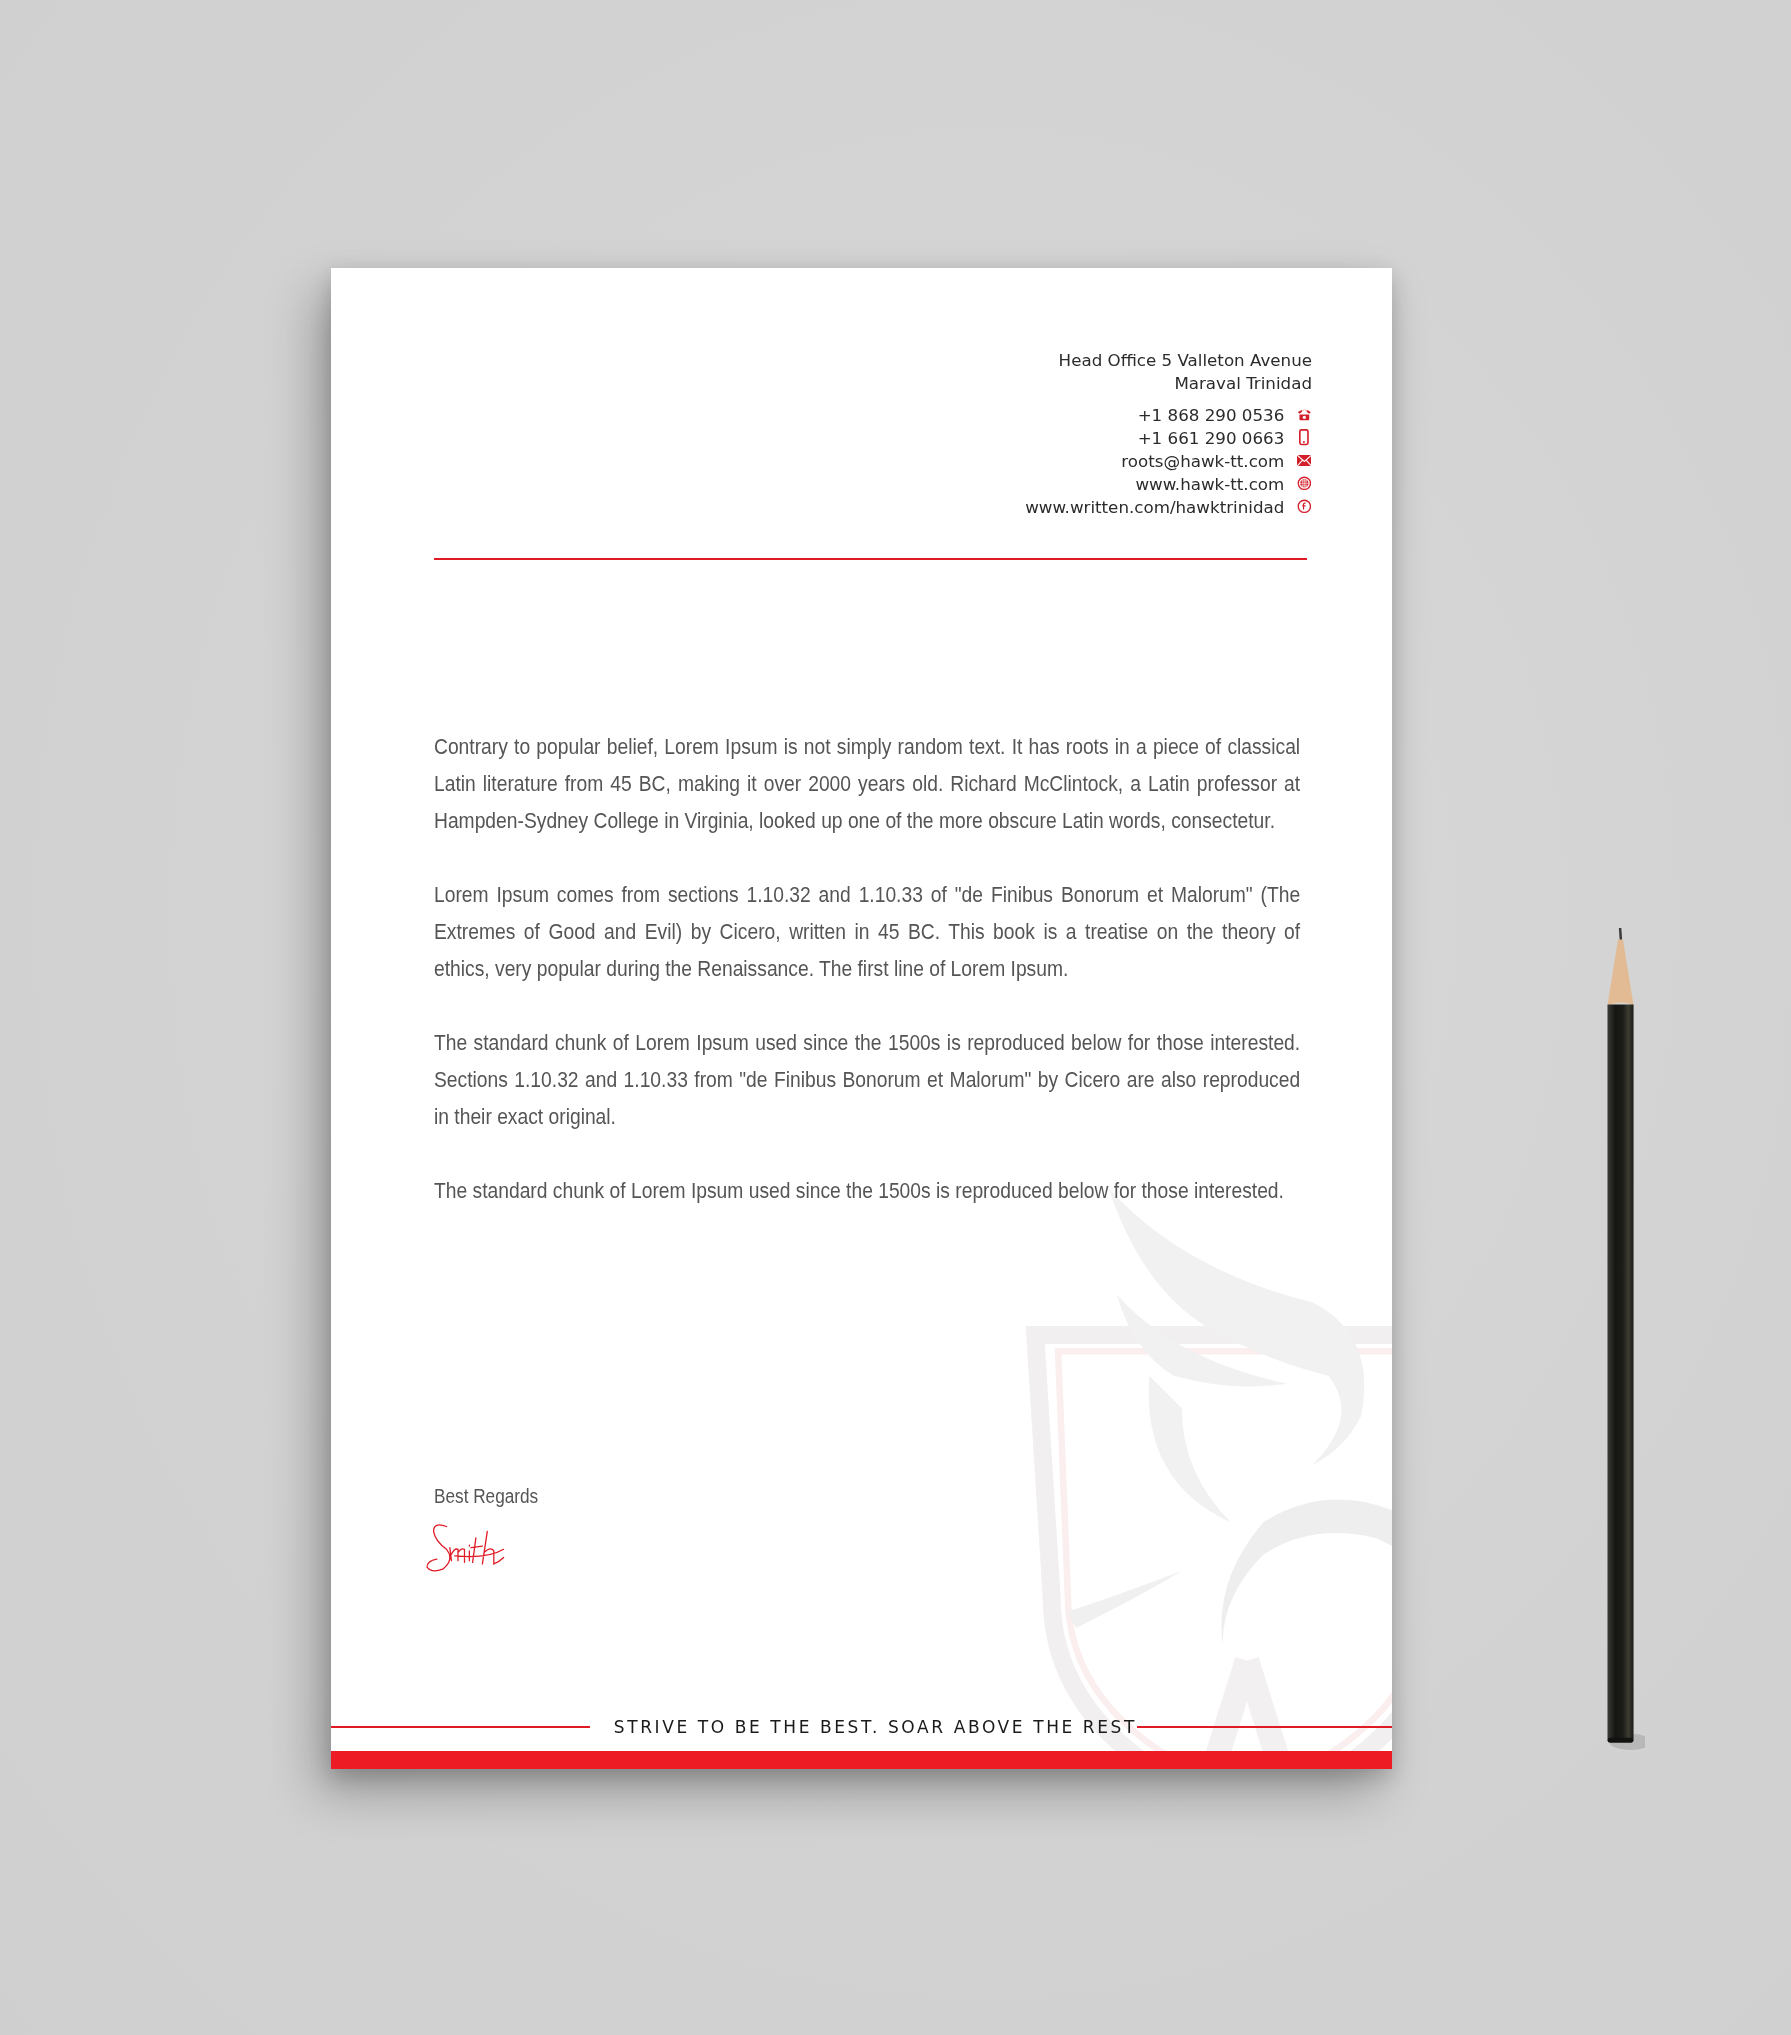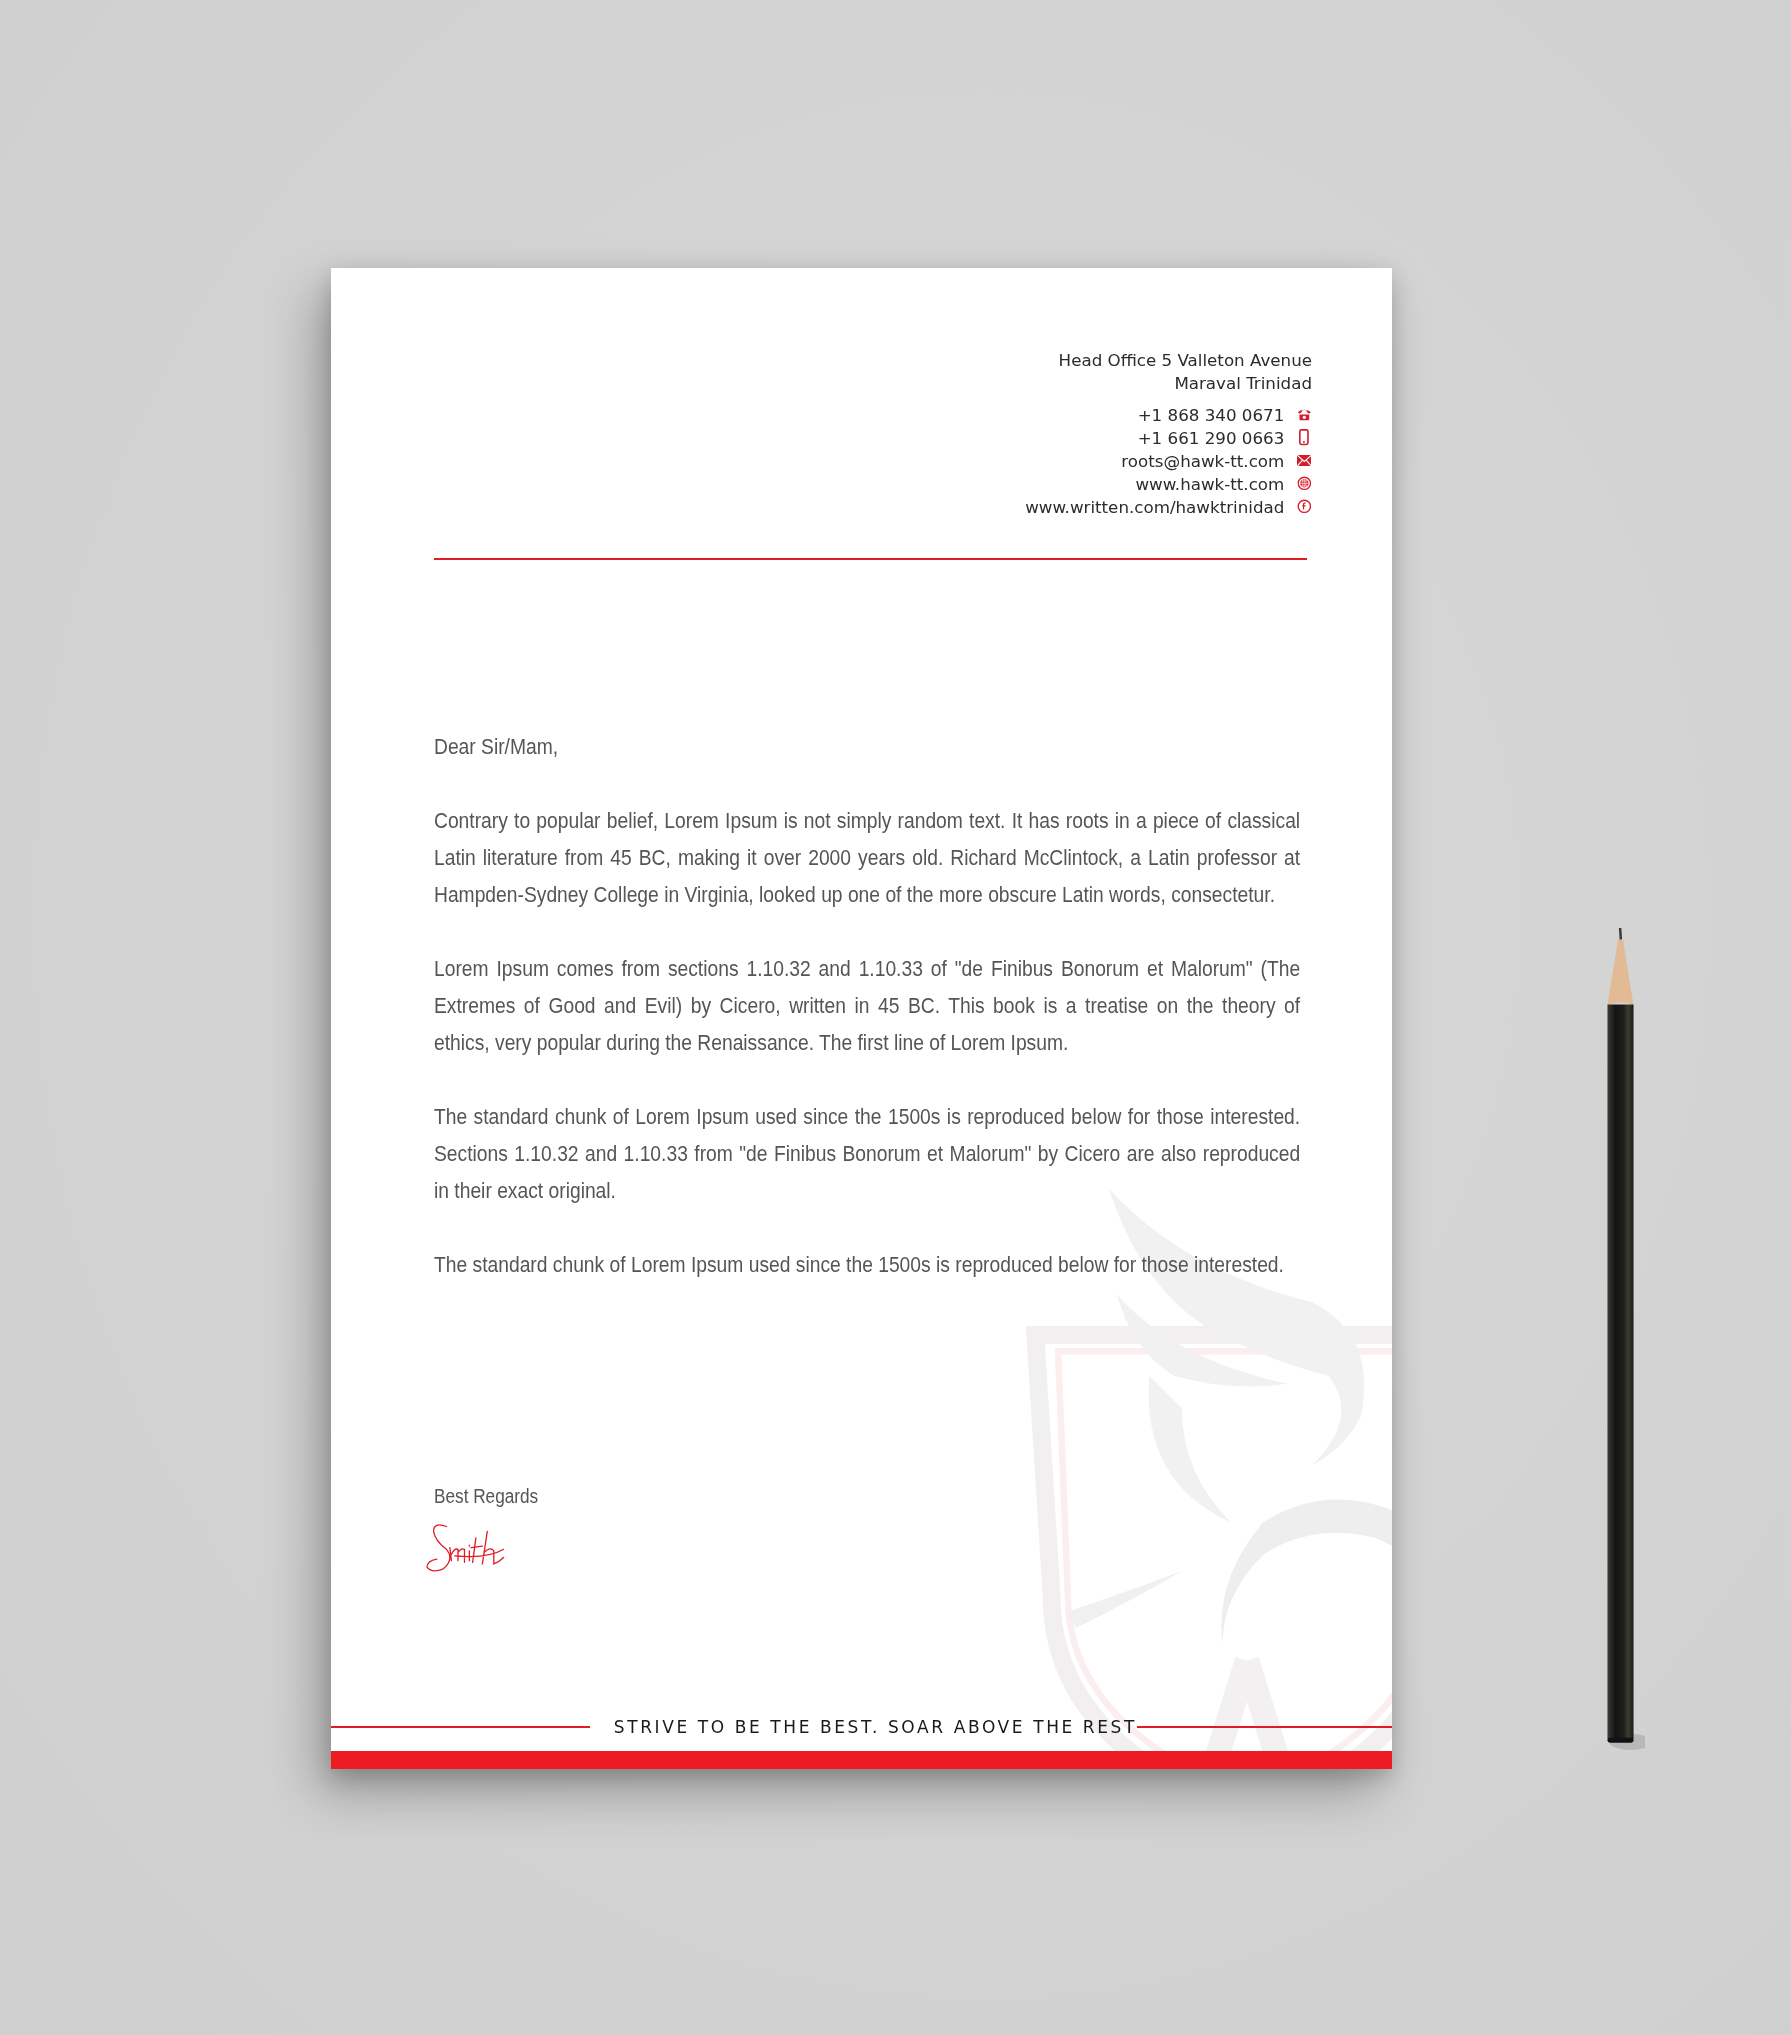--- a/index.html
+++ b/index.html
@@ -71,21 +71,21 @@
     <path d="M70 560 Q150 520 200 490 Q120 520 60 540 Z" fill="#f0f0f0"></path>
     <path d="M280 600 L230 760 M280 600 L330 760" stroke="#f2f0f0" stroke-width="30"></path>
   </svg>
 
 
   <div class="contact">
     <div class="addr">Head Office 5 Valleton Avenue</div>
     <div class="addr">Maraval Trinidad</div>
     <div class="contact-list">
       <div class="crow">
-        <span>+1 868 340 0671</span>
+        <span>+1 868 290 0536</span>
         <span class="ico">
           <svg width="14.7" height="13" viewBox="0 0 18 16">
               <path d="M1 5 Q9 -1 17 5 L15 7 L12 5 L12 3 Q9 2 6 3 L6 5 L3 7Z" fill="#d41f2b"></path>
               <rect x="3" y="8" width="12" height="7" rx="1" fill="#d41f2b"></rect>
               <circle cx="9" cy="11.5" r="2" fill="#fff"></circle>
             </svg>
         </span>
       </div>
       <div class="crow">
         <span>+1 661 290 0663</span>
@@ -123,21 +123,20 @@
               <path d="M10.5 5 H9.3 Q8 5 8 6.4 V13 M6.5 8.5 H10.5" stroke="#d41f2b" stroke-width="1.5" fill="none"></path>
             </svg>
         </span>
       </div>
     </div>
   </div>
 
   <div class="divider"></div>
 
   <div class="letter">
-    <p class="greet"><span class="narrow">Dear Sir/Mam,</span></p>
     <p class="para"><span class="narrow">Contrary to popular belief, Lorem Ipsum is not simply random text. It has roots in a piece of classical Latin literature from 45 BC, making it over 2000 years old. Richard McClintock, a Latin professor at Hampden-Sydney College in Virginia, looked up one of the more obscure Latin words, consectetur.</span></p>
     <p class="para"><span class="narrow">Lorem Ipsum comes from sections 1.10.32 and 1.10.33 of "de Finibus Bonorum et Malorum" (The Extremes of Good and Evil) by Cicero, written in 45 BC. This book is a treatise on the theory of ethics, very popular during the Renaissance. The first line of Lorem Ipsum.</span></p>
     <p class="para"><span class="narrow">The standard chunk of Lorem Ipsum used since the 1500s is reproduced below for those interested. Sections 1.10.32 and 1.10.33 from "de Finibus Bonorum et Malorum" by Cicero are also reproduced in their exact original.</span></p>
     <p class="para"><span class="narrow">The standard chunk of Lorem Ipsum used since the 1500s is reproduced below for those interested.</span></p>
   </div>
 
   <div class="regards"><span>Best Regards</span></div>
 
   <div class="signature">
     <svg width="98" height="57" viewBox="0 0 120 70">

